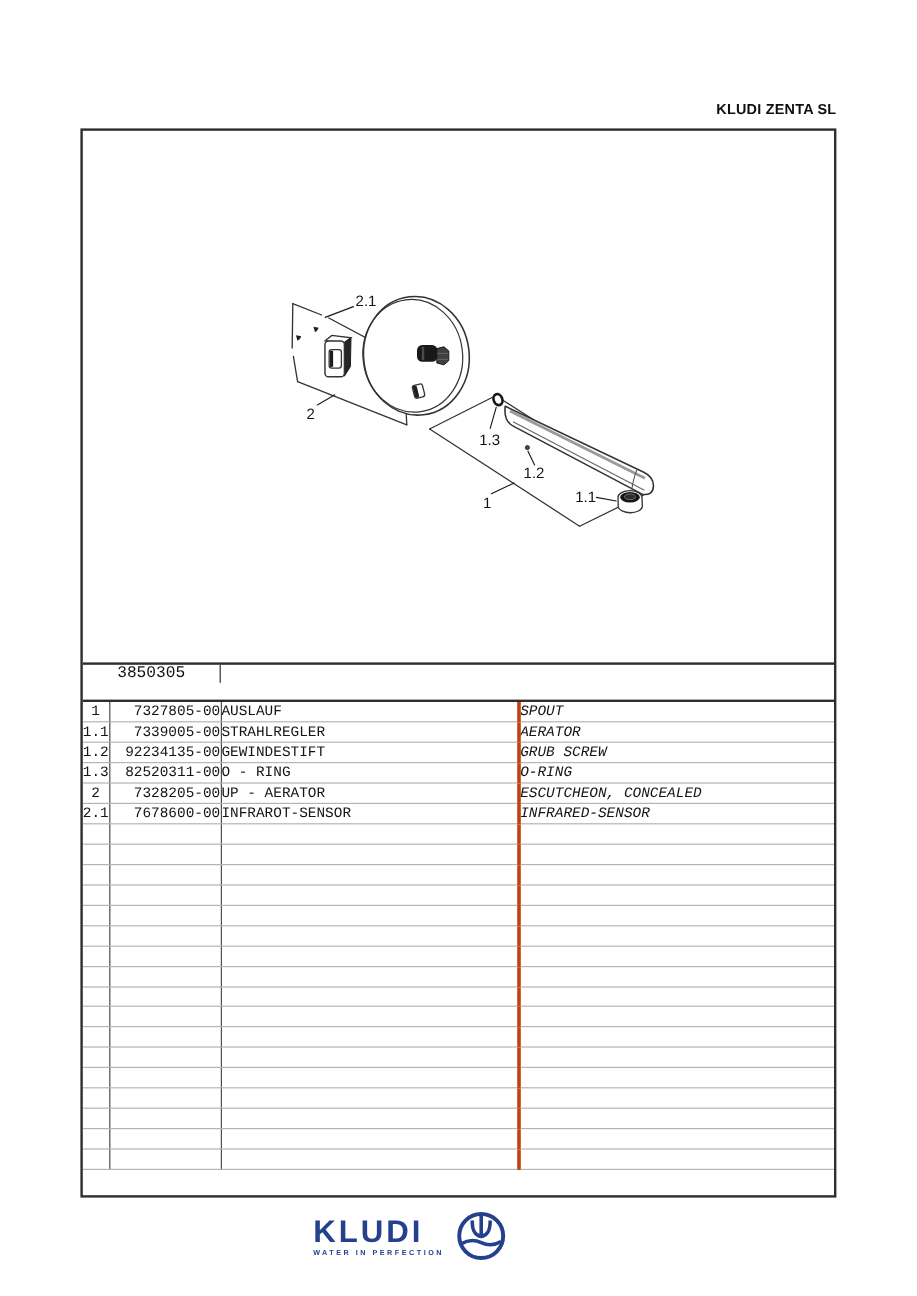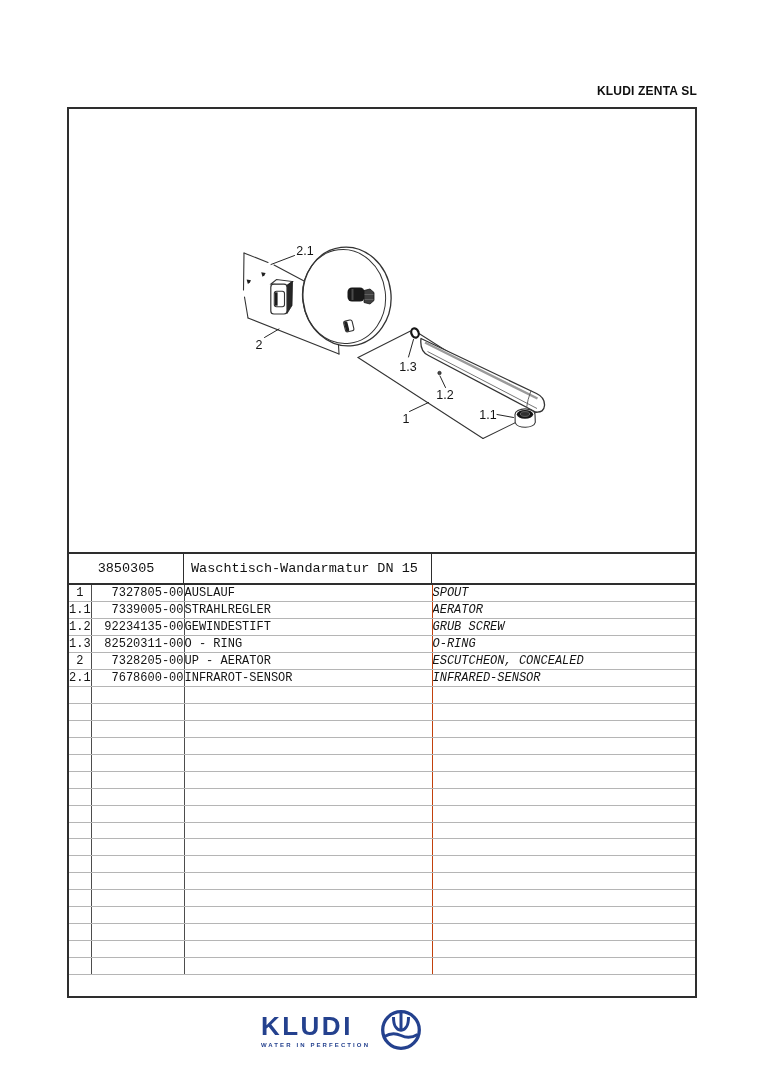--- a/index.html
+++ b/index.html
@@ -15,39 +15,39 @@
     border:2px solid #2e2e2e;box-sizing:border-box;background:#fff;padding-left:45px;
   }
 
   .diagram{position:absolute;left:0;top:0;width:626px;height:443px;display:block;}
 
   .parts-header{
     position:absolute;left:0;top:443px;width:626px;height:33px;box-sizing:border-box;
     border-top:2px solid #2e2e2e;border-bottom:2px solid #2e2e2e;
     display:flex;align-items:stretch;
     font-family:"Liberation Mono","DejaVu Sans Mono",monospace;
-    font-size:13.5px;color:#111;
+    font-size:13.5px;color:#111;flex-direction:column;
   }
   .parts-header .hcell{display:flex;align-items:center;box-sizing:border-box;white-space:nowrap;overflow:hidden;}
   .h-art{width:115px;justify-content:center;border-right:1.5px solid #2e2e2e;}
   .h-de{width:248px;padding-left:7px;border-right:1.5px solid #2e2e2e;}
   .h-en{flex:1;padding-left:6px;}
 
   .parts-body{position:absolute;left:0;top:476px;width:626px;height:411px;overflow:hidden;}
   table.grid{width:626px;border-collapse:collapse;table-layout:fixed;}
   table.grid td{
     height:16.9px;box-sizing:border-box;
     border-bottom:1px solid #b5b5b5;
     font-family:"Liberation Mono","DejaVu Sans Mono",monospace;
     font-size:12px;color:#141414;white-space:nowrap;overflow:hidden;
     padding:0;vertical-align:middle;line-height:16px;
   }
   td.c-pos{width:22px;text-align:center;border-right:1px solid #4d4d4d;}
   td.c-art{width:93px;padding-left:3px;border-right:1px solid #4d4d4d;text-align:right;}
-  td.c-de{width:248px;padding-left:7px;border-right:1px solid #c2410c;}
+  td.c-de{width:248px;padding-left:7px;border-right:3px solid #c2410c;}
   td.c-en{padding-left:7px;font-style:italic;}
 
   .footer{position:absolute;top:1008px;left:0;width:684px;display:flex;justify-content:center;}
   .footer-inner{display:flex;align-items:flex-start;}
   .brand-block{display:flex;flex-direction:column;align-items:flex-start;margin-top:5px;}
   .brand-text{font-size:26px;font-weight:700;letter-spacing:2.5px;line-height:1;}
   .brand-tagline{font-size:6px;font-weight:600;letter-spacing:2.1px;margin-top:3px;}
   .brand-icon{margin-left:9px;}
 </style>
 </head>
@@ -134,21 +134,20 @@
       <text x="257" y="347">2</text>
       <text x="406" y="369">1.3</text>
       <text x="443" y="396.5">1.2</text>
       <text x="404" y="421">1</text>
       <text x="486" y="416.5">1.1</text>
     </g>
   </svg>
 
   <div class="parts-header">
     <div class="hcell h-art">3850305</div>
-    <div class="hcell h-de">Waschtisch-Wandarmatur DN 15</div>
   </div>
 
   <div class="parts-body">
     <table class="grid">
       <tbody>
           <tr>
     <td class="c-pos">1</td>
     <td class="c-art">7327805-00</td>
     <td class="c-de">AUSLAUF</td>
     <td class="c-en">SPOUT</td>

